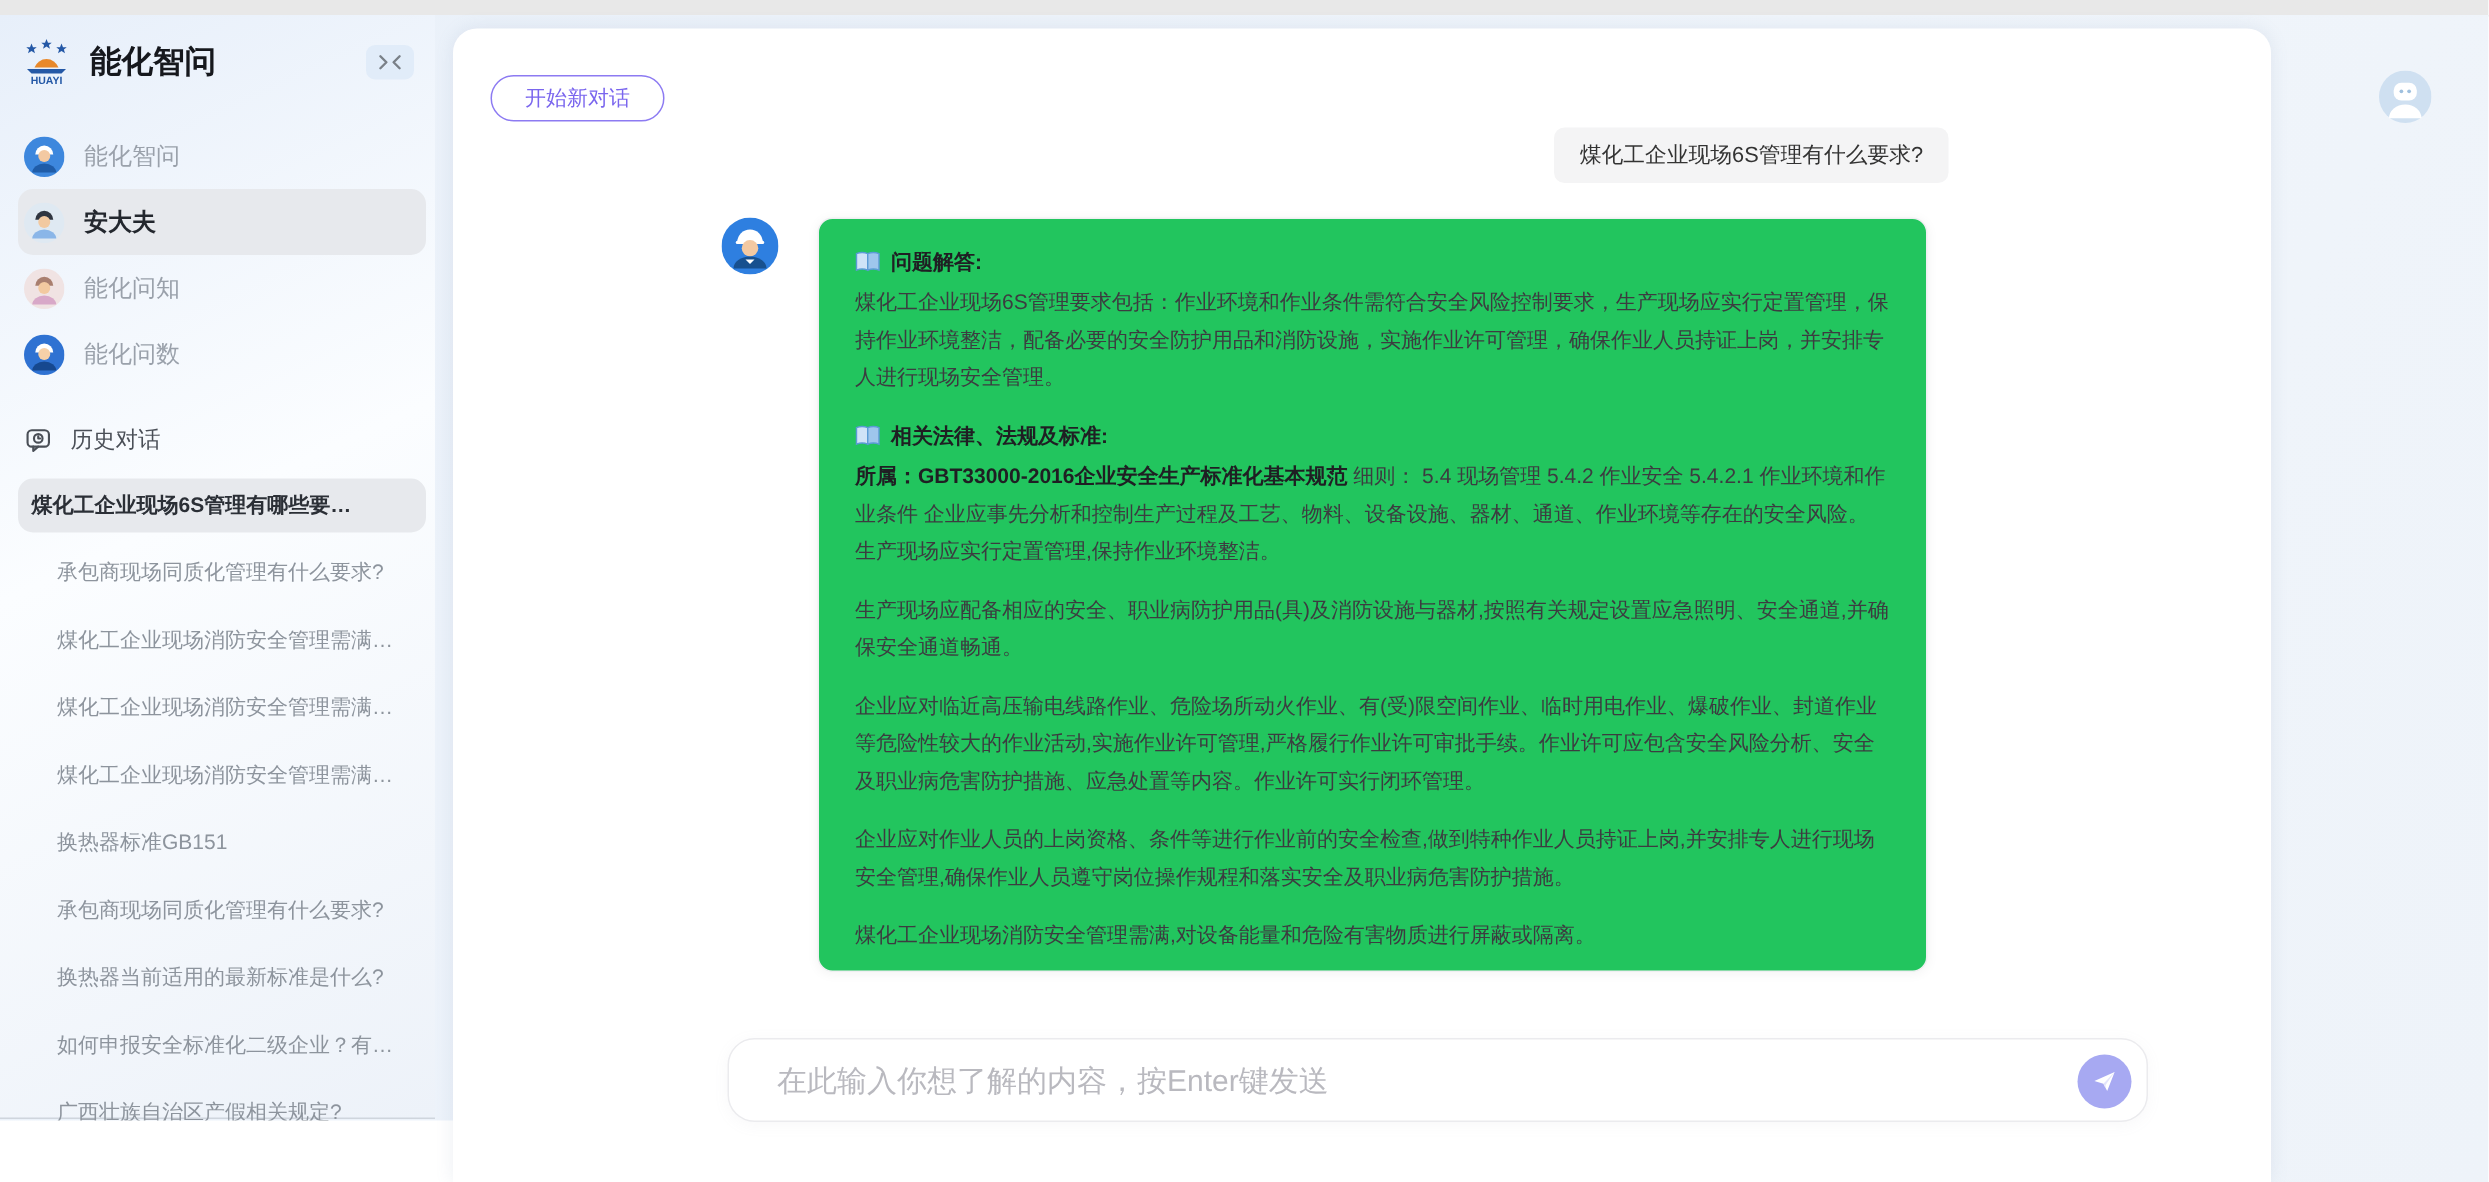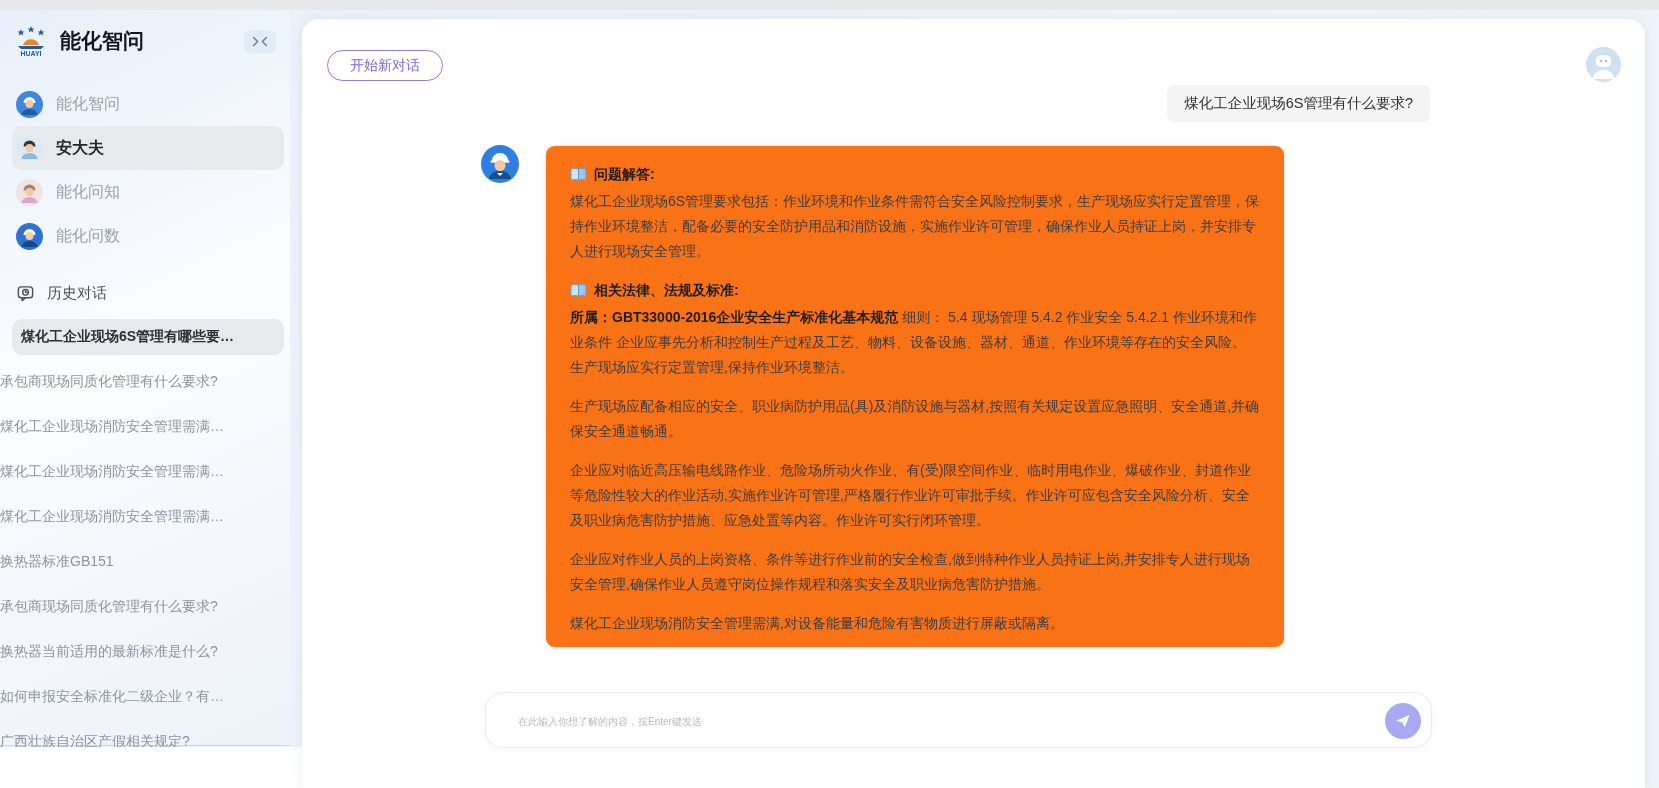--- a/index.html
+++ b/index.html
@@ -20,47 +20,47 @@
   .sb-logo{width:34px;height:34px;flex:0 0 auto;}
   .sb-title{font-size:21px;font-weight:bold;color:#16181d;margin-left:12px;flex:1;}
   .collapse-btn{width:32px;height:23px;border-radius:6px;background:#e1ecf9;display:flex;align-items:center;justify-content:center;cursor:pointer;}
   .nav{margin-top:24px;display:flex;flex-direction:column;}
   .nav-item{height:44px;display:flex;align-items:center;padding-left:16px;font-size:16px;color:#9aa1ab;cursor:pointer;}
   .nav-item .avatar{width:27px;height:27px;margin-right:13px;flex:0 0 auto;}
   .nav-item.selected{background:#e7e9ed;border-radius:10px;margin:0 6px 0 12px;padding-left:4px;color:#23272e;font-weight:bold;text-align:right;}
   .hist-header{display:flex;align-items:center;margin:26px 0 0 16px;font-size:15px;color:#4a4f57;}
   .hist-header svg{margin-right:12px;}
   .hist-list{margin-top:16px;display:flex;flex-direction:column;}
-  .hist-item{height:36px;margin-bottom:9px;display:flex;align-items:center;font-size:14px;color:#8d949d;white-space:nowrap;overflow:hidden;cursor:pointer;}
+  .hist-item{height:36px;margin-bottom:9px;display:flex;align-items:center;padding-left:38px;font-size:14px;color:#8d949d;white-space:nowrap;overflow:hidden;cursor:pointer;}
   .hist-item.selected{background:#e7e9ed;border-radius:10px;margin-left:12px;margin-right:6px;padding-left:9px;color:#2b2f36;font-weight:bold;}
 
   
-  .main-card{position:absolute;left:302px;top:9px;width:1343px;height:769px;background:#ffffff;
-    border-radius:16px 16px 0 0;box-shadow:0 0 12px rgba(120,140,170,.14);}
+  .main-card{position:absolute;left:302px;top:9px;width:1179px;height:769px;background:#ffffff;
+    border-radius:16px 16px 0 0;box-shadow:0 0 12px rgba(120,140,170,.14);padding-left:33px;}
   .new-chat-btn{position:absolute;left:25px;top:31px;height:29px;padding:0 22px;
     border:1px solid #8d7bf2;border-radius:16px;background:#fff;color:#7a66ee;font-size:14px;
     display:flex;align-items:center;cursor:pointer;}
   .user-avatar{position:absolute;left:1284px;top:28px;width:35px;height:35px;cursor:pointer;}
 
   .question-bubble{position:absolute;right:215px;top:66px;max-width:560px;background:#f4f4f5;
     border-radius:7px;padding:9px 17px;font-size:14.5px;color:#333;}
 
   .bot-avatar{position:absolute;left:179px;top:126px;width:38px;height:38px;}
   .answer-card{position:absolute;left:243px;top:126px;width:740px;height:503px;box-sizing:border-box;
-    background:#f97316;border:1px solid #efeff2;border-radius:10px;box-shadow:0 1px 8px rgba(0,0,0,.05);
+    background:#22c55e;border:1px solid #efeff2;border-radius:10px;box-shadow:0 1px 8px rgba(0,0,0,.05);
     padding:16px 24px;overflow:hidden;font-size:14px;line-height:25px;color:#3c3c40;}
   .answer-card p{margin:0 0 14px 0;}
   .ans-heading{font-weight:bold;color:#1f1f23;display:flex;align-items:center;margin-bottom:2px;}
   .ans-heading svg{margin-right:7px;}
   .bold-lead{font-weight:bold;color:#1f1f23;}
 
   .composer{position:absolute;left:183px;top:673px;width:947px;height:56px;box-sizing:border-box;
     background:#fff;border:1px solid #ebebee;border-radius:18px;box-shadow:0 2px 10px rgba(150,150,170,.07);}
   .composer input{position:absolute;left:30px;top:0;width:820px;height:54px;border:none;outline:none;
-    font-size:10px;color:#333;background:transparent;font-family:"Liberation Sans","DejaVu Sans",sans-serif;}
+    font-size:20px;color:#333;background:transparent;font-family:"Liberation Sans","DejaVu Sans",sans-serif;}
   .composer input::placeholder{color:#b9b9bf;}
   .send-btn{position:absolute;right:10px;top:10px;width:36px;height:36px;border-radius:50%;
     background:#a7a9f2;display:flex;align-items:center;justify-content:center;cursor:pointer;}
 </style>
 </head>
 <body>
 
 <div class="top-strip"></div>
 
 <div class="app">

